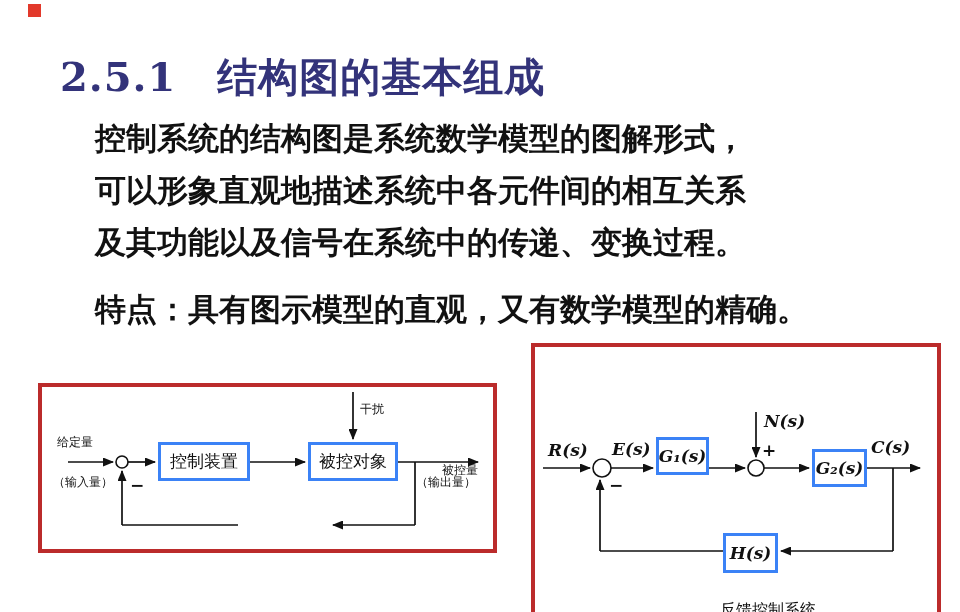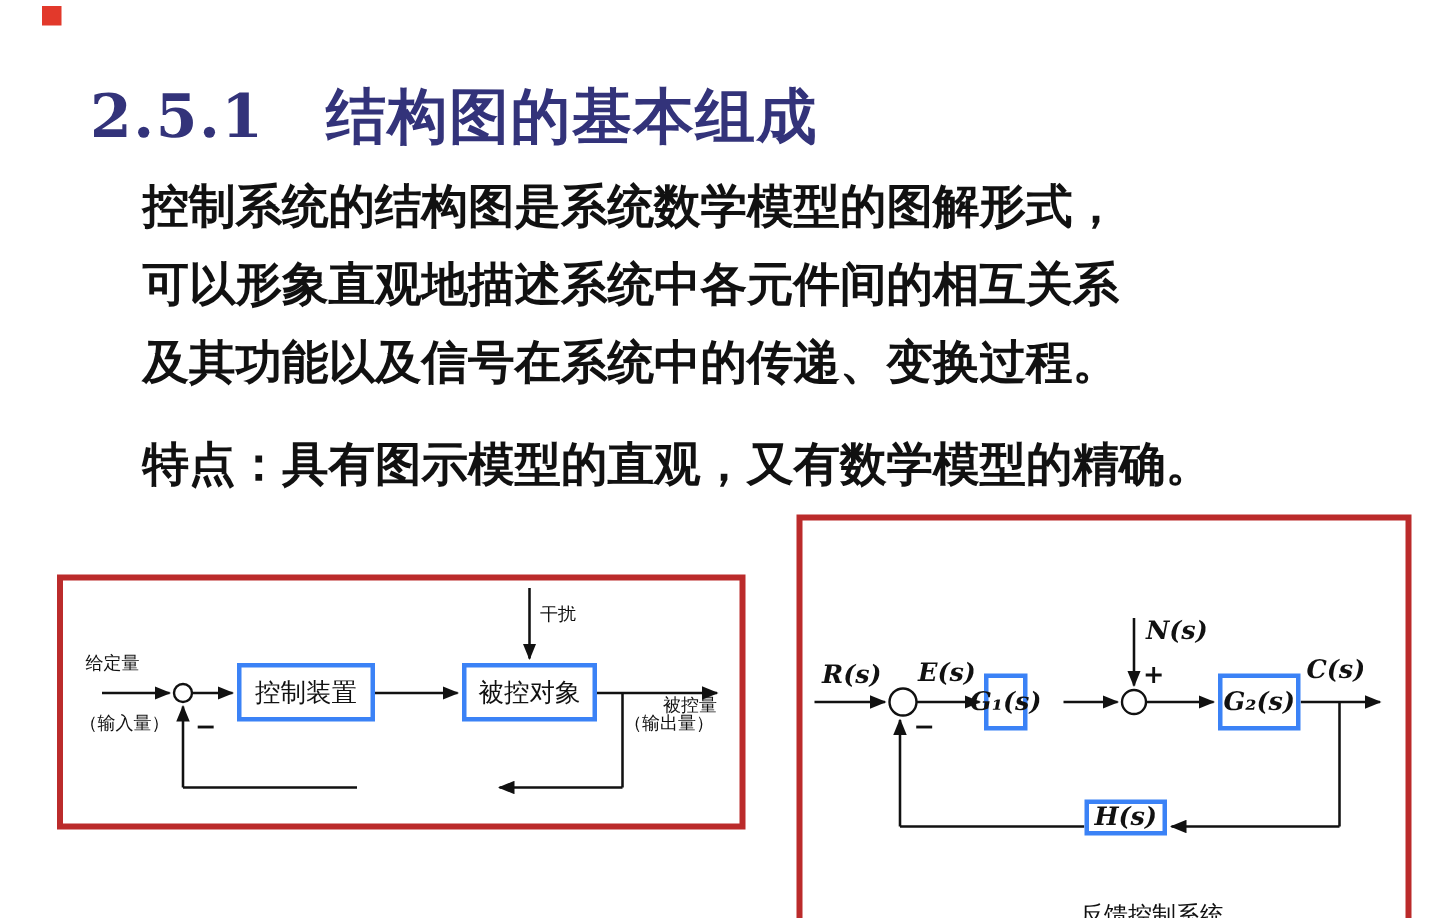--- a/index.html
+++ b/index.html
@@ -148,20 +148,20 @@
       <circle cx="221" cy="121" r="8" fill="#ffffff" stroke="#111111" stroke-width="1.6"></circle>
     </svg>
 
     <span class="mathlbl" style="left:13px; top:95px;">R(s)</span>
     <span class="mathlbl" style="left:77px; top:94px;">E(s)</span>
     <span class="mathlbl" style="left:229px; top:66px;">N(s)</span>
     <span class="mathlbl" style="left:336px; top:92px;">C(s)</span>
     <span class="sign" style="left:227px; top:95px;">+</span>
     <span class="sign" style="left:74px; top:130px;">−</span>
 
-    <div class="bbox mbox" style="left:121px; top:102px; width:29px; height:38px;">G₁(s)</div>
+    <div class="bbox mbox" style="left:121px; top:90px; width:53px; height:38px;">G₁(s)</div>
     <div class="bbox mbox" style="left:277px; top:102px; width:55px; height:38px;">G₂(s)</div>
-    <div class="bbox mbox" style="left:188px; top:186px; width:55px; height:24px;">H(s)</div>
+    <div class="bbox mbox" style="left:188px; top:186px; width:55px; height:40px;">H(s)</div>
 
     <span class="caption" style="left:185px; top:253px;">反馈控制系统</span>
   </div>
 
 </div>
 
 </body></html>

